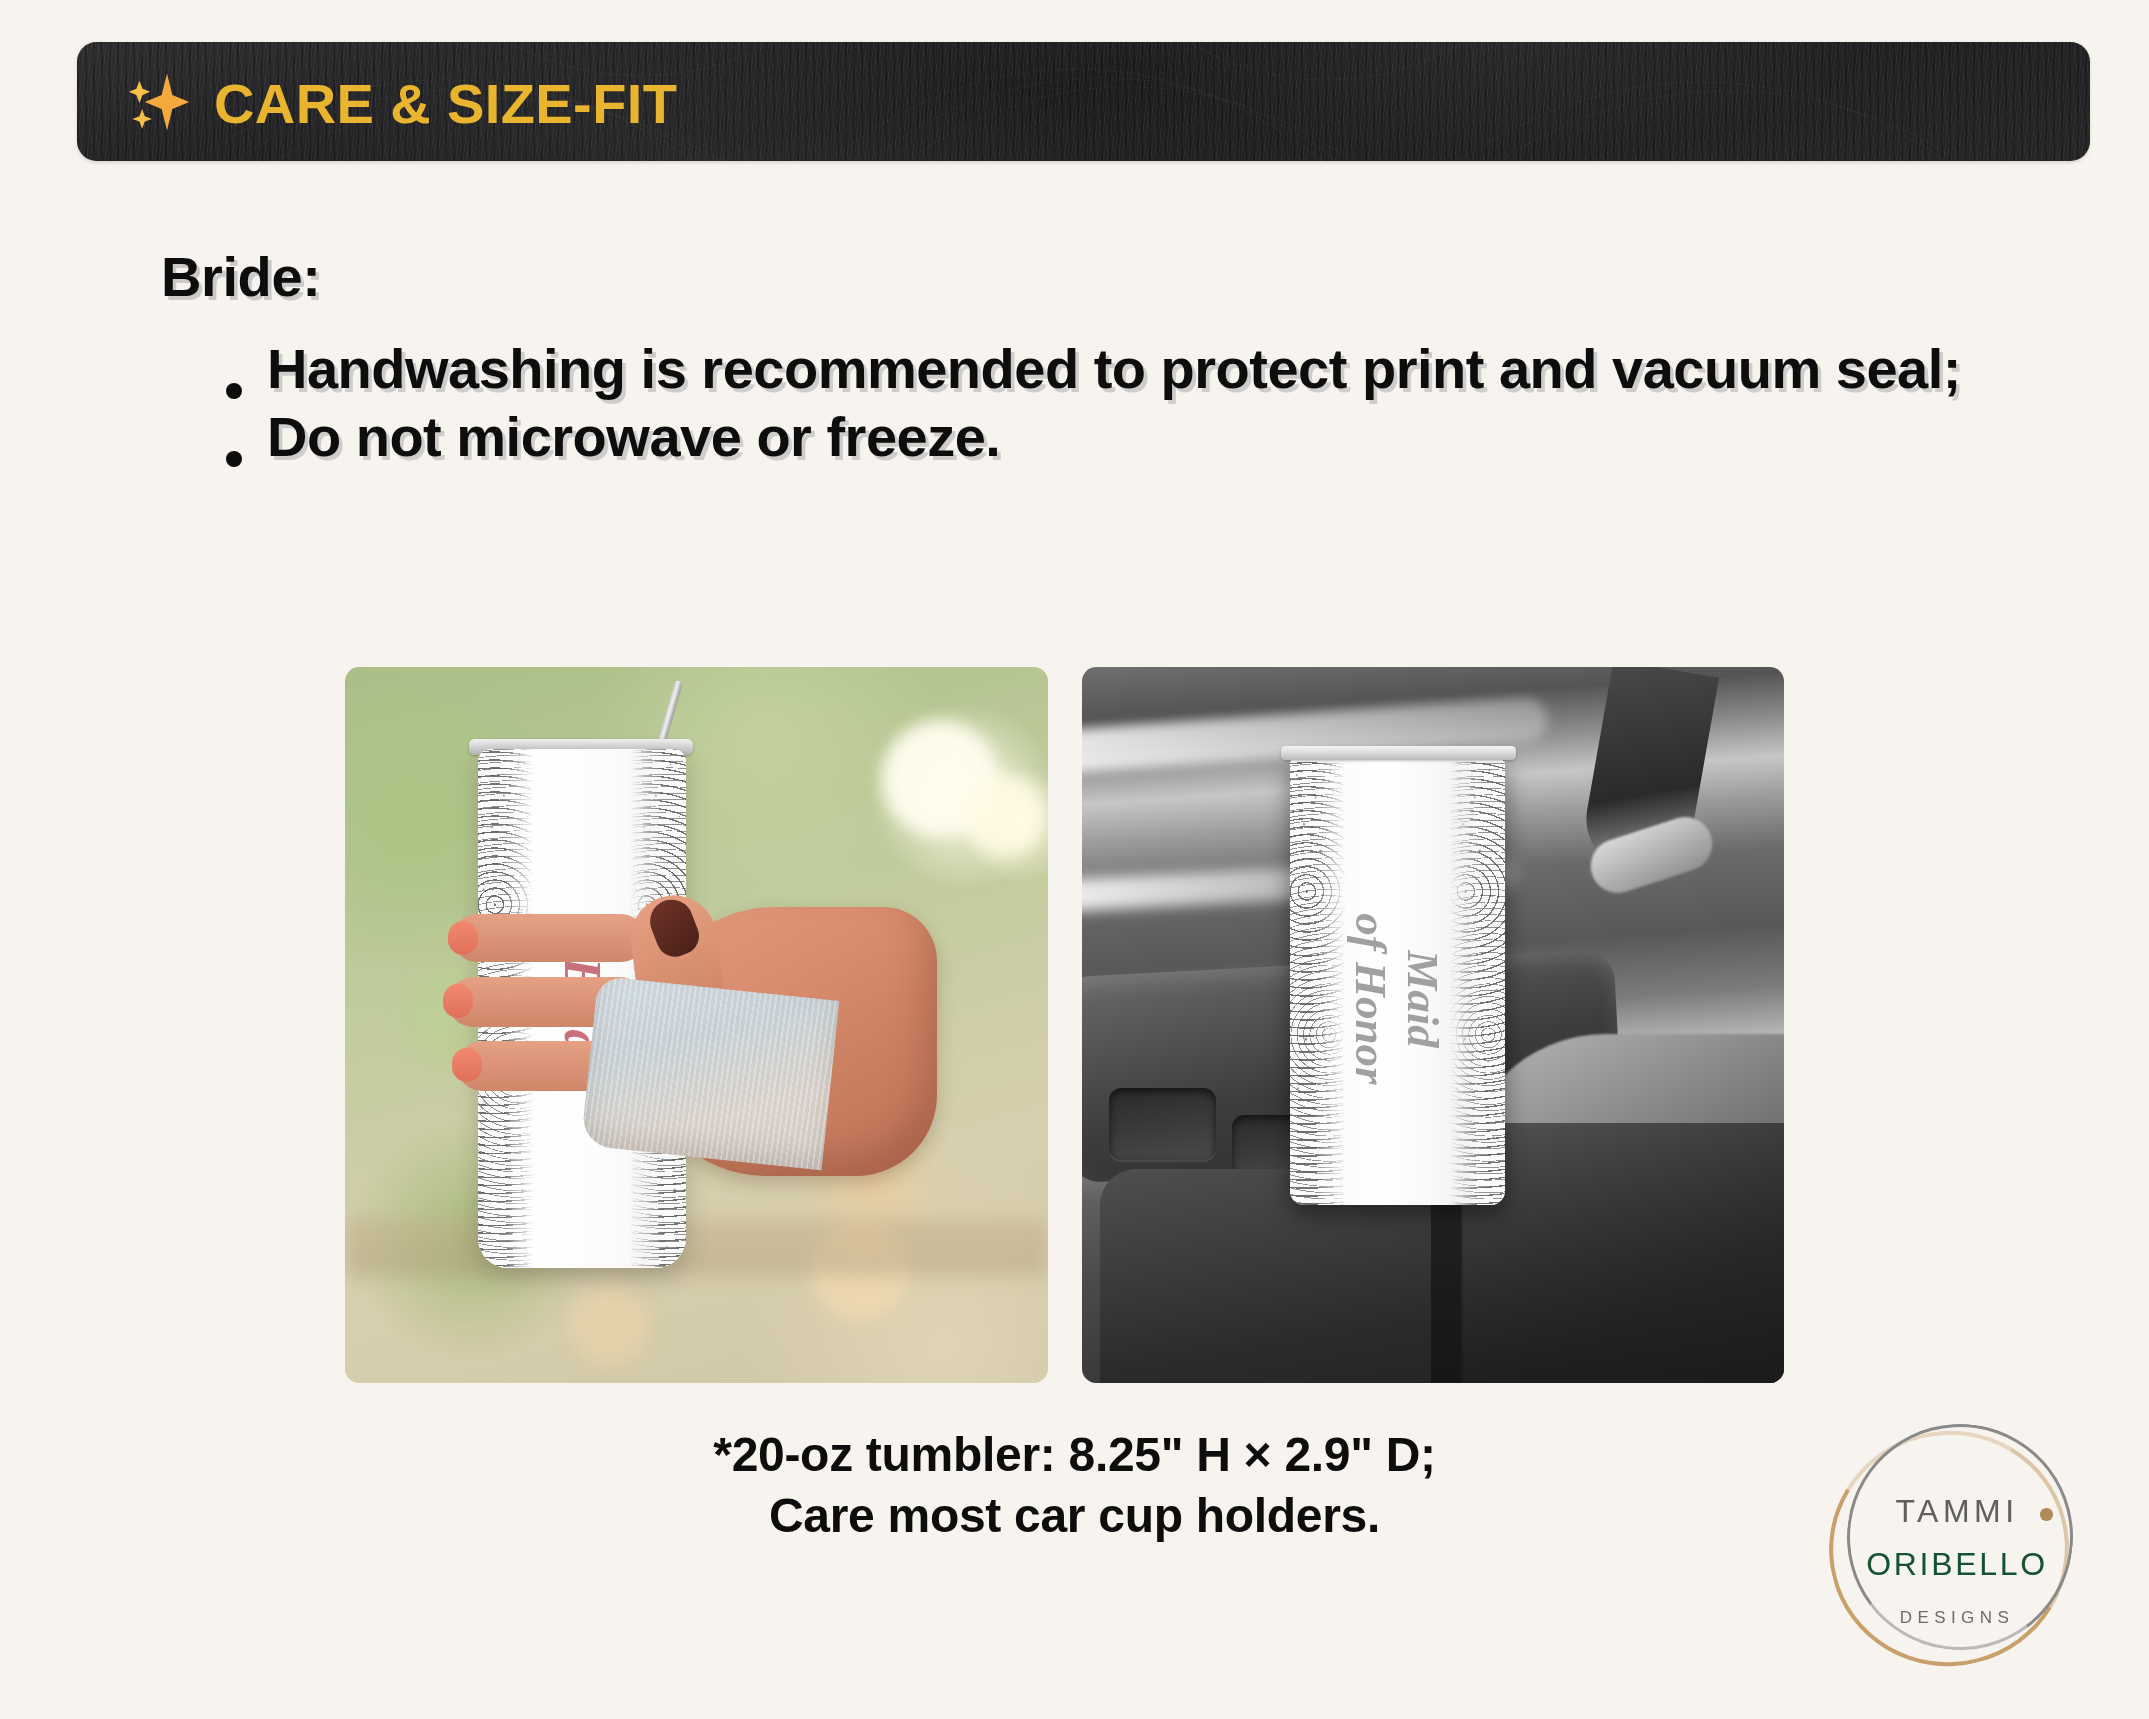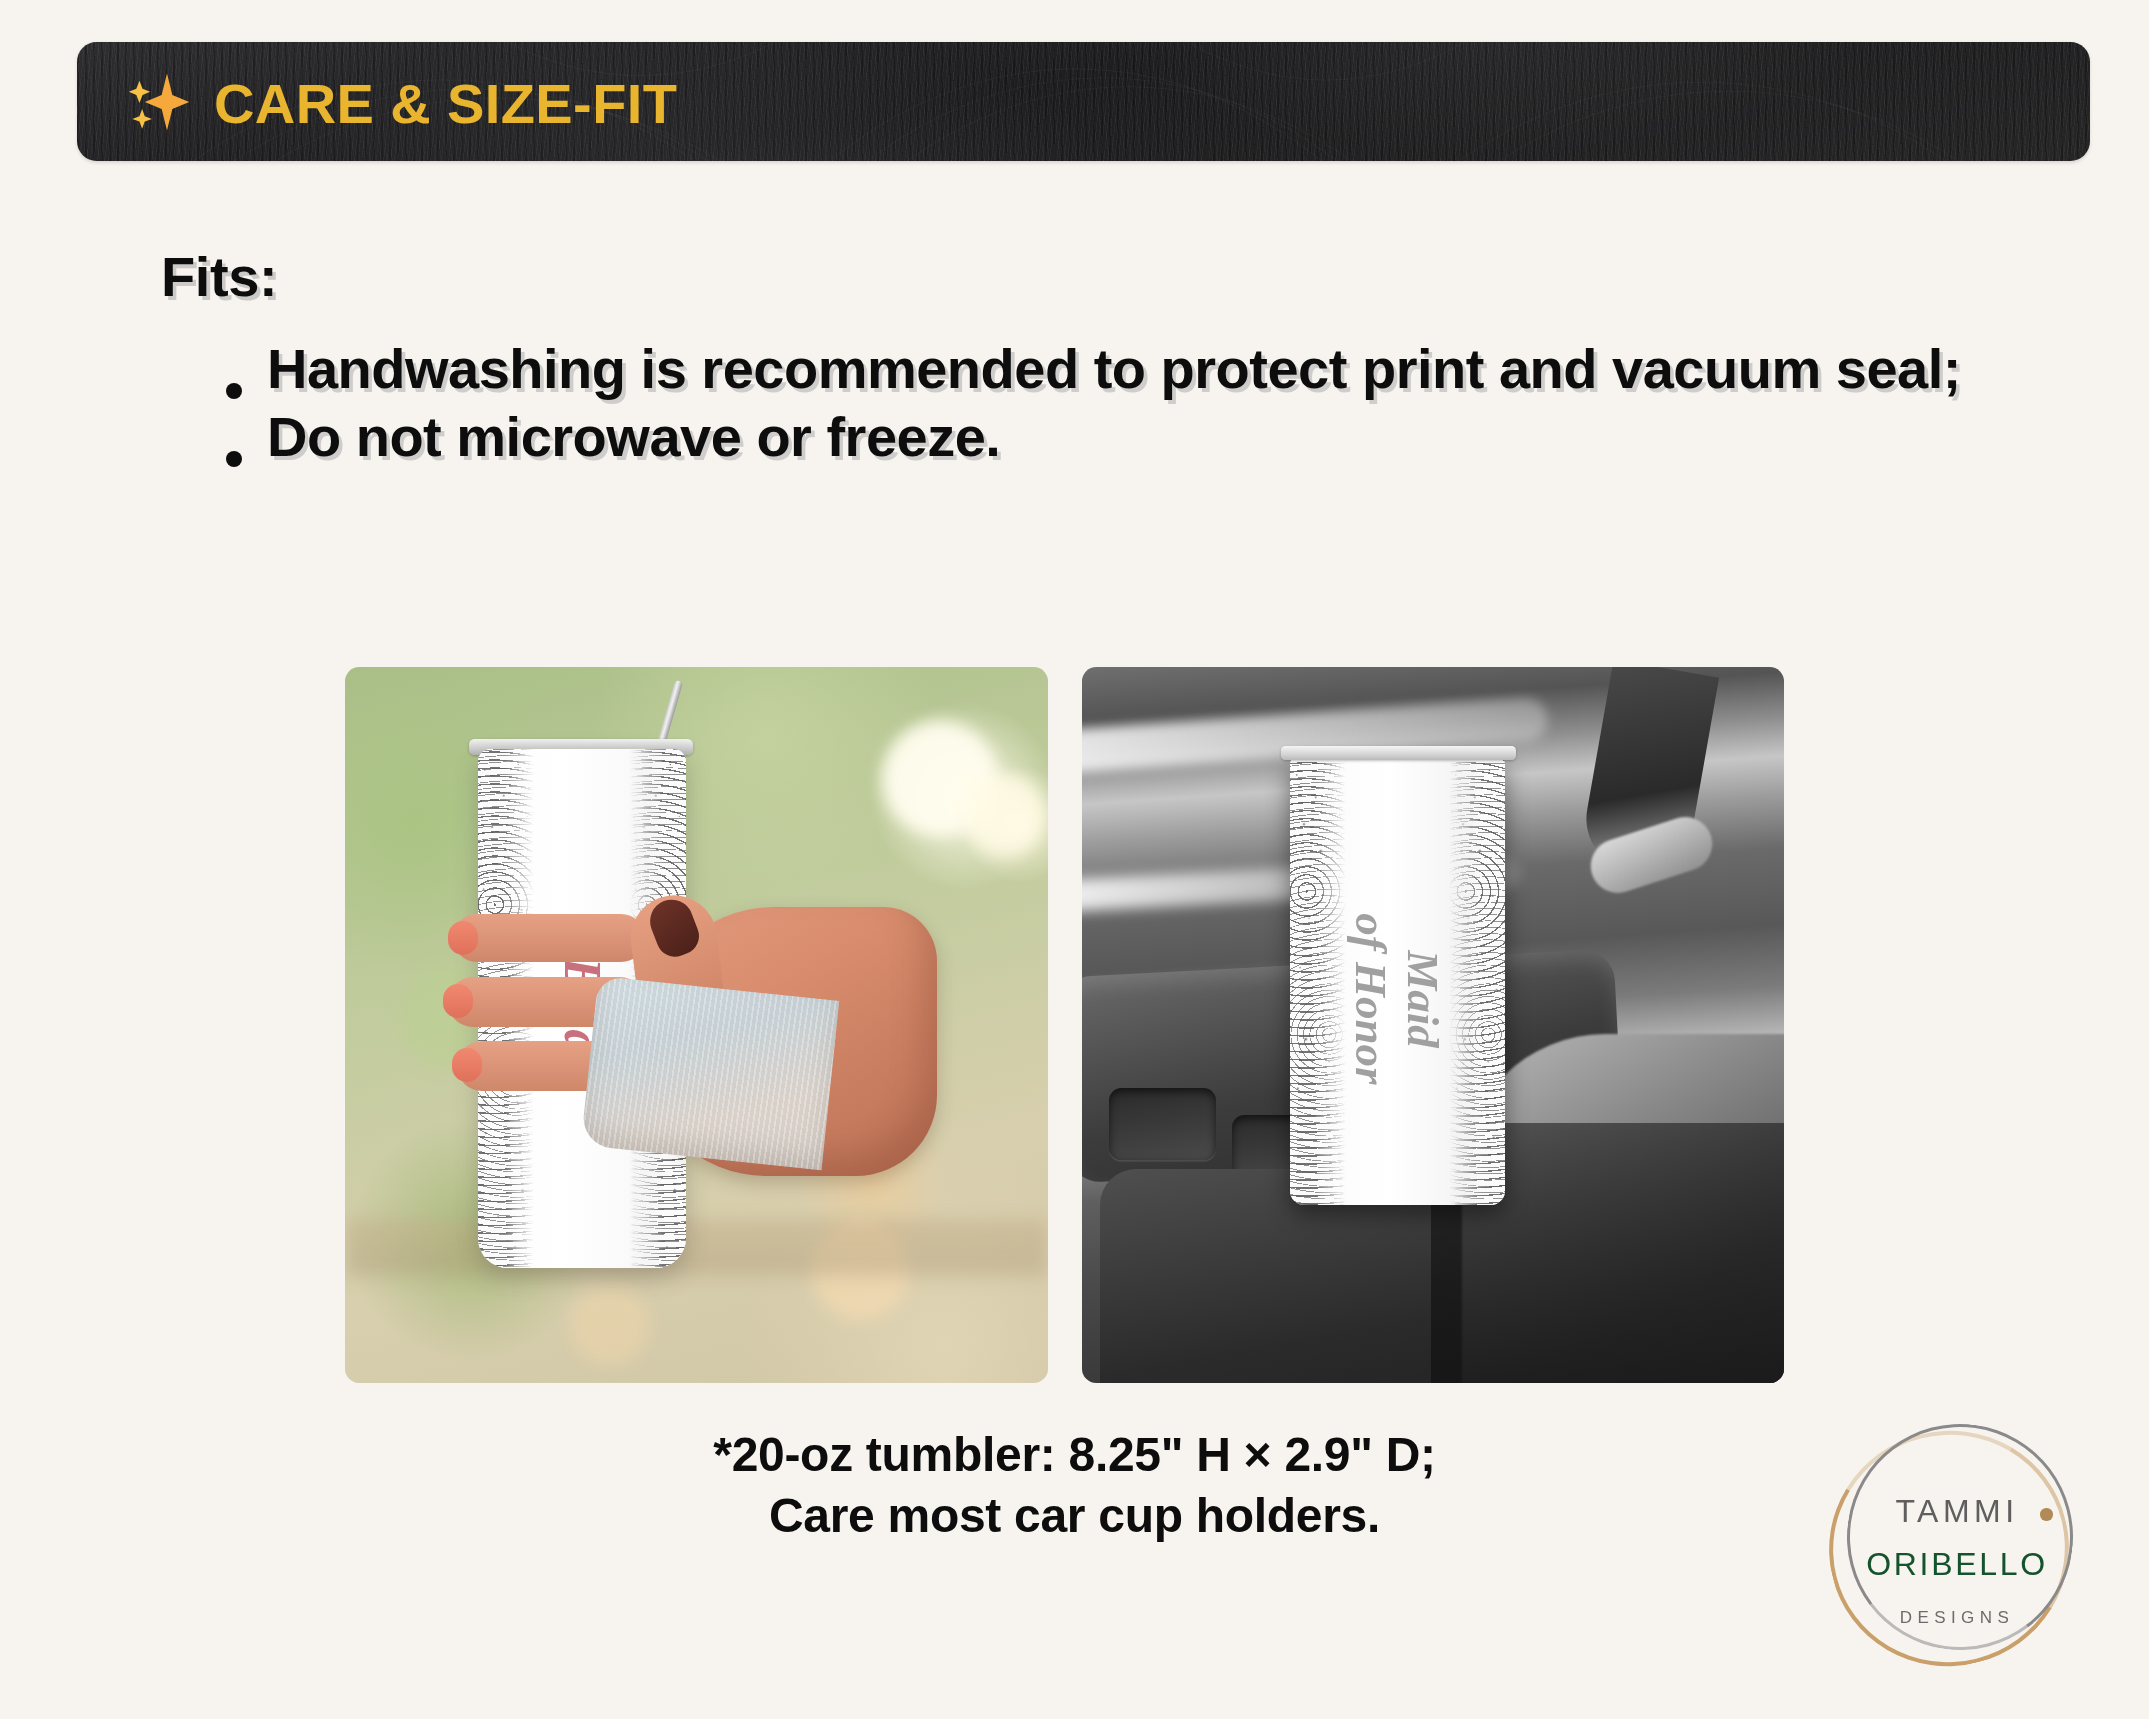--- a/index.html
+++ b/index.html
@@ -551,21 +551,21 @@
     <div class="banner-inner">
       <svg class="sparkle-icon" viewBox="0 0 72 76">
         <path d="M45 6 L51 30 L70 38 L51 46 L45 70 L39 46 L20 38 L39 30 Z" fill="#f5a83c"></path>
         <path d="M14 14 L17.5 23 L26 26.5 L17.5 30 L14 39 L10.5 30 L2 26.5 L10.5 23 Z" fill="#f6c145"></path>
         <path d="M17 46 L20 54 L28 57 L20 60 L17 68 L14 60 L6 57 L14 54 Z" fill="#f6c145"></path>
       </svg>
       <div class="banner-title">CARE &amp; SIZE-FIT</div>
     </div>
   </div>
 
-  <div class="care-heading">Fits:</div>
+  <div class="care-heading">Bride:</div>
 
   <ul class="bullets">
     <li class="bullet-row">
       <span class="bullet-dot"></span>
       <span class="bullet-text">Handwashing is recommended to protect print and vacuum seal;</span>
     </li>
     <li class="bullet-row">
       <span class="bullet-dot"></span>
       <span class="bullet-text">Do not microwave or freeze.</span>
     </li>

